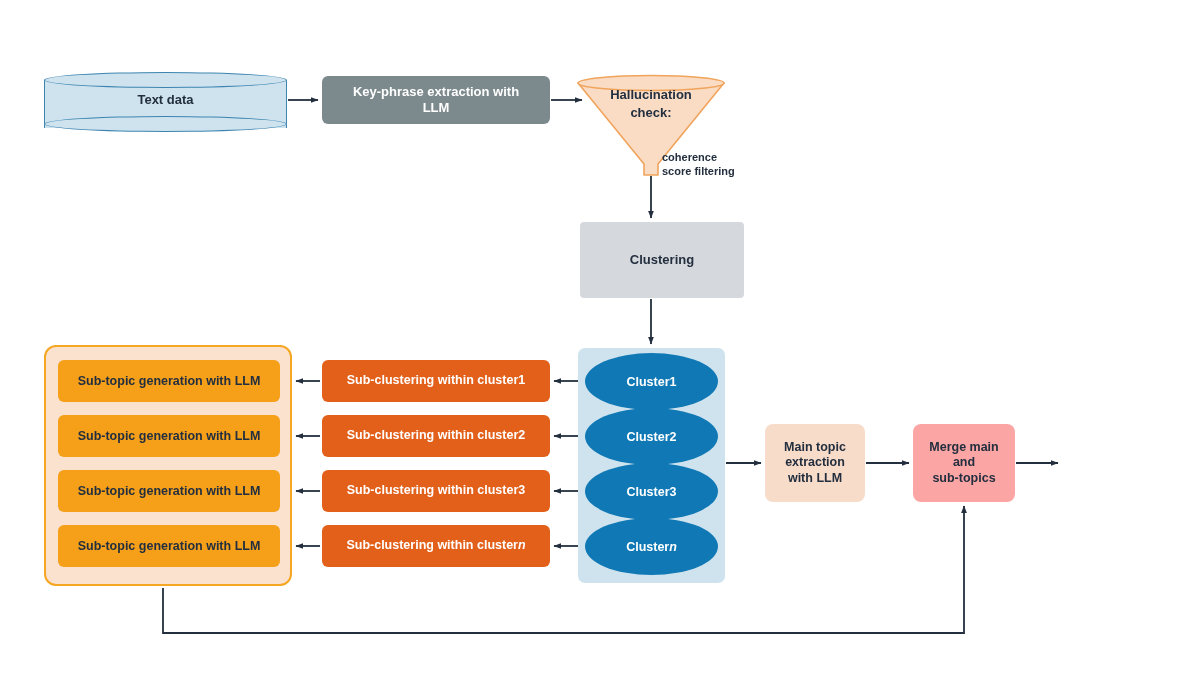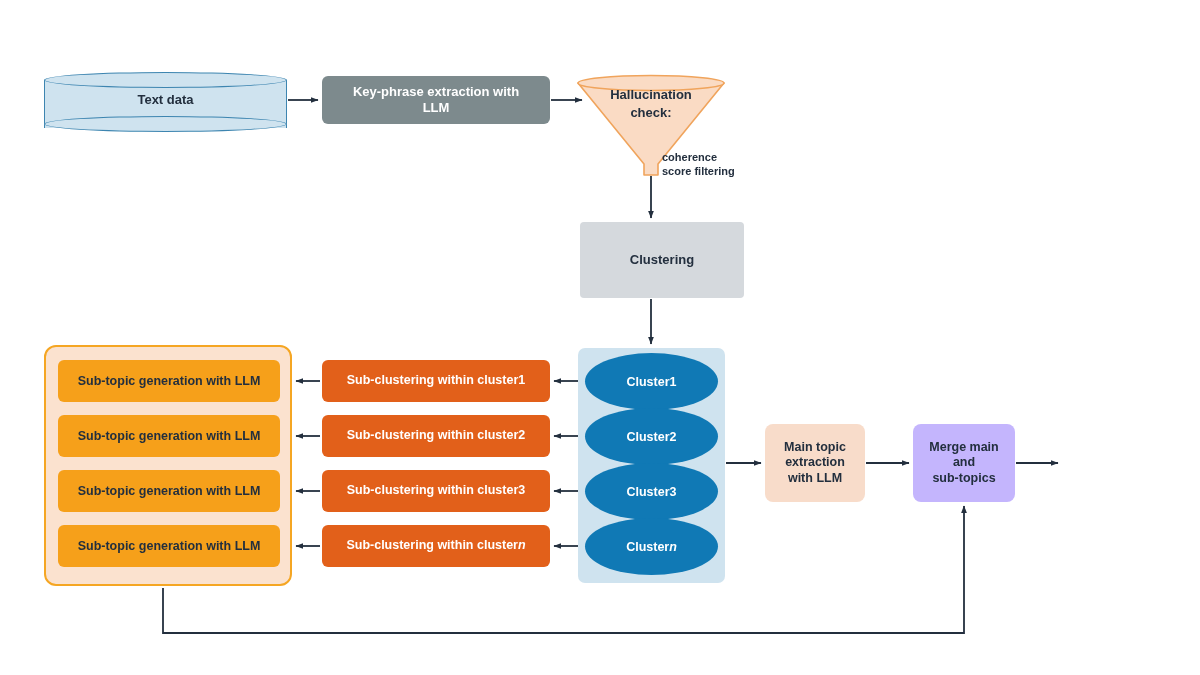--- a/index.html
+++ b/index.html
@@ -212,21 +212,21 @@
     color: #232f3e;
     border-radius: 8px;
     font-size: 12.5px;
     flex-direction: column;
   }
   #merge {
     left: 913px;
     top: 424px;
     width: 102px;
     height: 78px;
-    background: #c4b5fd;
+    background: #fca5a5;
     color: #232f3e;
     border-radius: 8px;
     font-size: 12.5px;
     flex-direction: column;
   }
   #final-output {
     left: 1062px;
     top: 430px;
     width: 100px;
     height: 66px;

